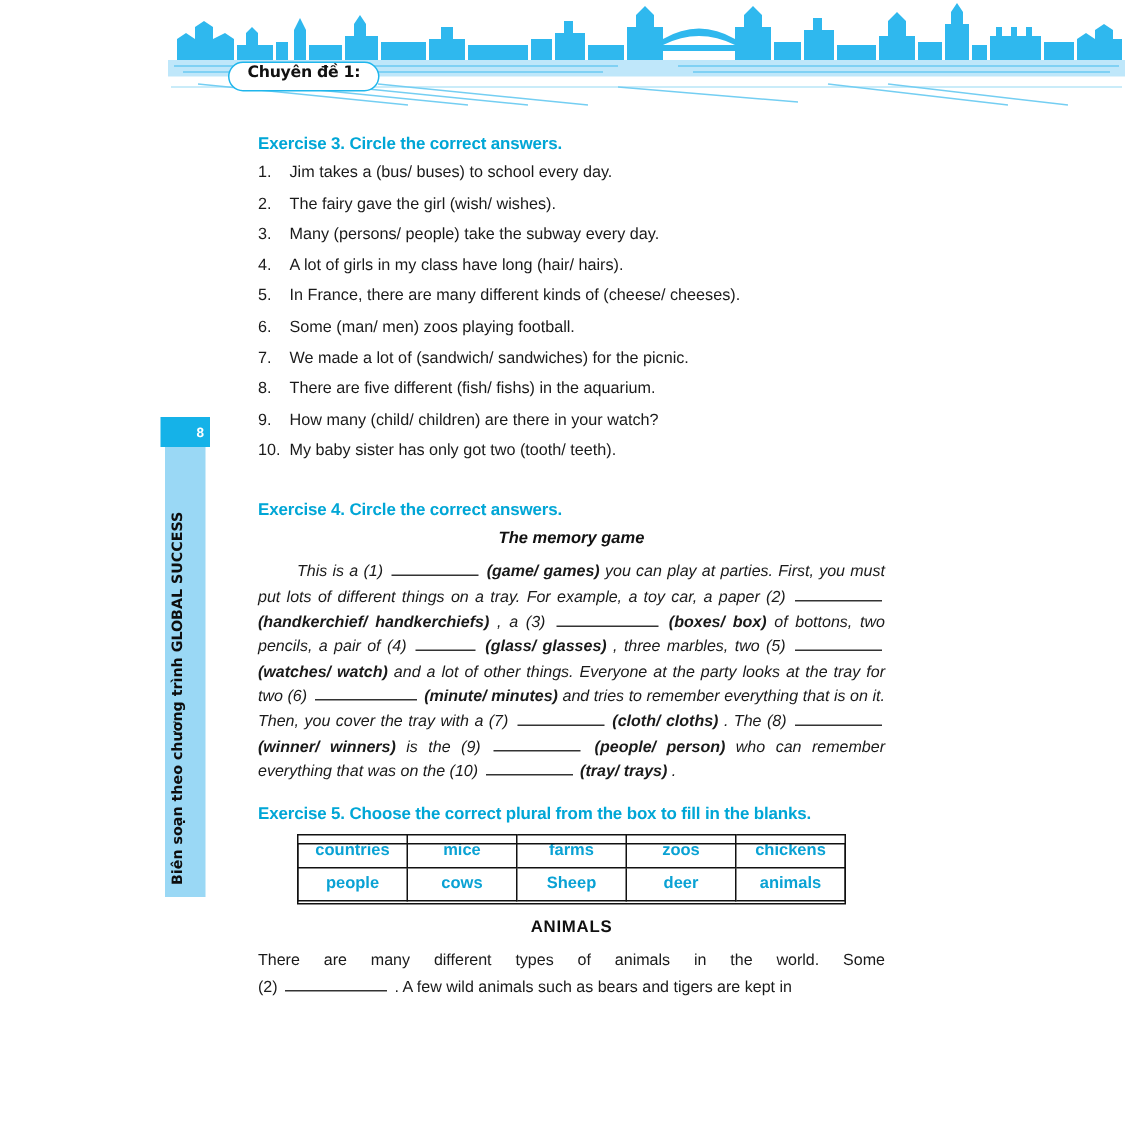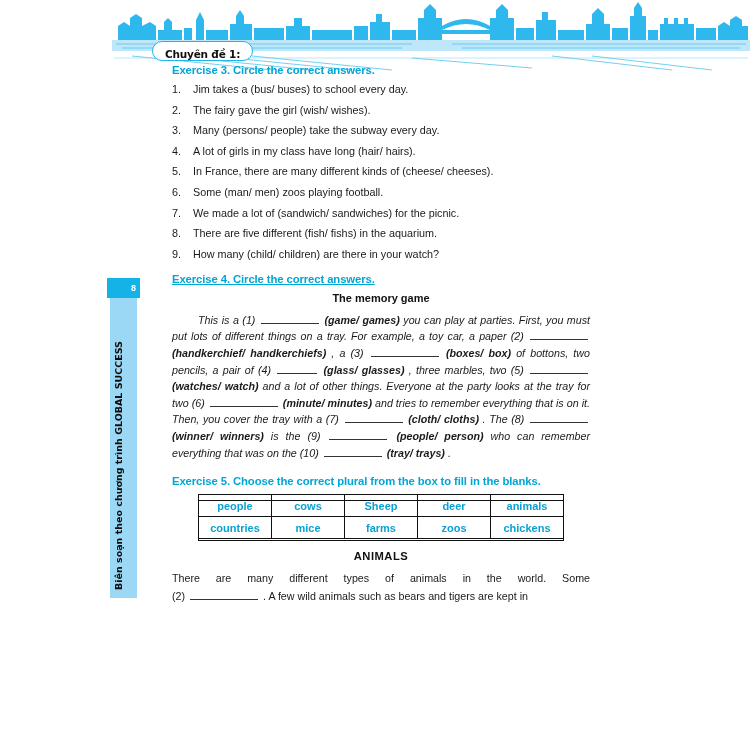--- a/index.html
+++ b/index.html
@@ -36,21 +36,21 @@
   #chapter-pill {
     position: absolute;
     left: 40px;
     top: 41px;
     height: 18px;
     padding: 0 12px;
     border: 1.6px solid #1fb6ec;
     border-radius: 10px;
     background: #ffffff;
     display: flex;
-    align-items: flex-end;
+    align-items: flex-start;
     white-space: nowrap;
     z-index: 3;
   }
   #chapter-pill .pill-vn {
     font-family: "DejaVu Sans", sans-serif;
     font-size: 10.5px;
     font-weight: 700;
     color: #111111;
     letter-spacing: -0.2px;
   }
@@ -102,21 +102,21 @@
     font-family: "DejaVu Sans", sans-serif;
     font-size: 9.5px;
     font-weight: 700;
     color: #0d0d0d;
   }
 
   
   #content {
     position: absolute;
     left: 172px;
-    top: 64px;
+    top: 90px;
     width: 418px;
   }
 
   .ex-heading {
     color: #00a6d6;
     font-size: 11.3px;
     font-weight: 700;
     margin: 0 0 7px 0;
     letter-spacing: -0.1px;
     font-family: "Liberation Sans", sans-serif;
@@ -149,20 +149,21 @@
     flex: 1;
   }
 
   
   .center-title {
     text-align: center;
     font-size: 11px;
     font-weight: 700;
     margin: 3px 0 8px 0;
     color: #111111;
+    font-style: italic;
   }
   .para {
     font-size: 10.7px;
     line-height: 16.6px;
     text-align: justify;
     margin: 0;
     color: #1a1a1a;
     font-style: italic;
   }
   .para .ind {
@@ -331,45 +332,49 @@
         <span class="qtext">We made a lot of (sandwich/ sandwiches) for the picnic.</span>
       </li>
       <li class="qrow">
         <span class="qnum">8.</span>
         <span class="qtext">There are five different (fish/ fishs) in the aquarium.</span>
       </li>
       <li class="qrow">
         <span class="qnum">9.</span>
         <span class="qtext">How many (child/ children) are there in your watch?</span>
       </li>
+      <li class="qrow">
+        <span class="qnum">10.</span>
+        <span class="qtext">My baby sister has only got two (tooth/ teeth).</span>
+      </li>
     </ul>
 
-  <div class="ex-heading" style="margin-top:12px;text-decoration:underline;">Exercise 4. Circle the correct answers.</div>
+  <div class="ex-heading" style="margin-top:27px;">Exercise 4. Circle the correct answers.</div>
   <div class="center-title">The memory game</div>
   <p class="para" id="ex4-passage"><span class="ind"></span><span>This is a (1) </span><span class="blank-m"></span> <span class="bold">(game/ games) </span><span>you can play at parties. First, you must put lots of different things on a tray. For example, a toy car, a paper (2) </span><span class="blank-m"></span> <span class="bold">(handkerchief/ handkerchiefs) </span><span>, a (3) </span><span class="blank-l"></span> <span class="bold">(boxes/ box) </span><span>of bottons, two pencils, a pair of (4) </span><span class="blank-s"></span> <span class="bold">(glass/ glasses) </span><span>, three marbles, two (5) </span><span class="blank-m"></span> <span class="bold">(watches/ watch) </span><span>and a lot of other things. Everyone at the party looks at the tray for two (6) </span><span class="blank-l"></span> <span class="bold">(minute/ minutes) </span><span>and tries to remember everything that is on it. Then, you cover the tray with a (7) </span><span class="blank-m"></span> <span class="bold">(cloth/ cloths) </span><span>. The (8) </span><span class="blank-m"></span> <span class="bold">(winner/ winners) </span><span>is the (9) </span><span class="blank-m"></span> <span class="bold">(people/ person) </span><span>who can remember everything that was on the (10) </span><span class="blank-m"></span> <span class="bold">(tray/ trays) </span><span>. </span></p>
 
   <div class="ex-heading" id="ex5-heading" style="margin-top:14px;">Exercise 5. Choose the correct plural from the box to fill in the blanks.</div>
 
   <div id="word-box-wrap">
     <table id="word-box">
       <tbody id="word-box-body">
+          <tr>
+            <td>countries</td>
+            <td>mice</td>
+            <td>farms</td>
+            <td>zoos</td>
+            <td>chickens</td>
+          </tr>
           <tr>
             <td>people</td>
             <td>cows</td>
             <td>Sheep</td>
             <td>deer</td>
             <td>animals</td>
           </tr>
-          <tr>
-            <td>countries</td>
-            <td>mice</td>
-            <td>farms</td>
-            <td>zoos</td>
-            <td>chickens</td>
-          </tr>
         </tbody>
     </table>
   </div>
 
   <div id="animals-title">ANIMALS</div>
 
   <div class="para-row para-justify-spread">There are many different types of animals in the world. Some</div>
   <div class="para-row">
     <span>(2)</span>
     <span class="blank-l"></span>

